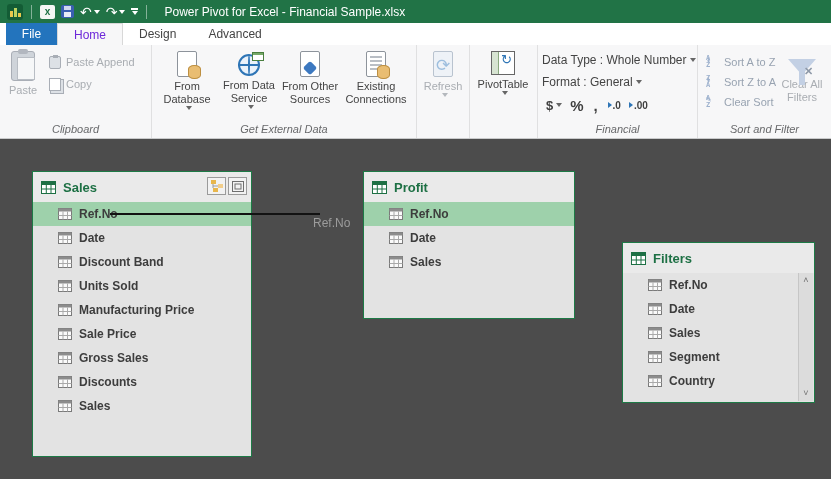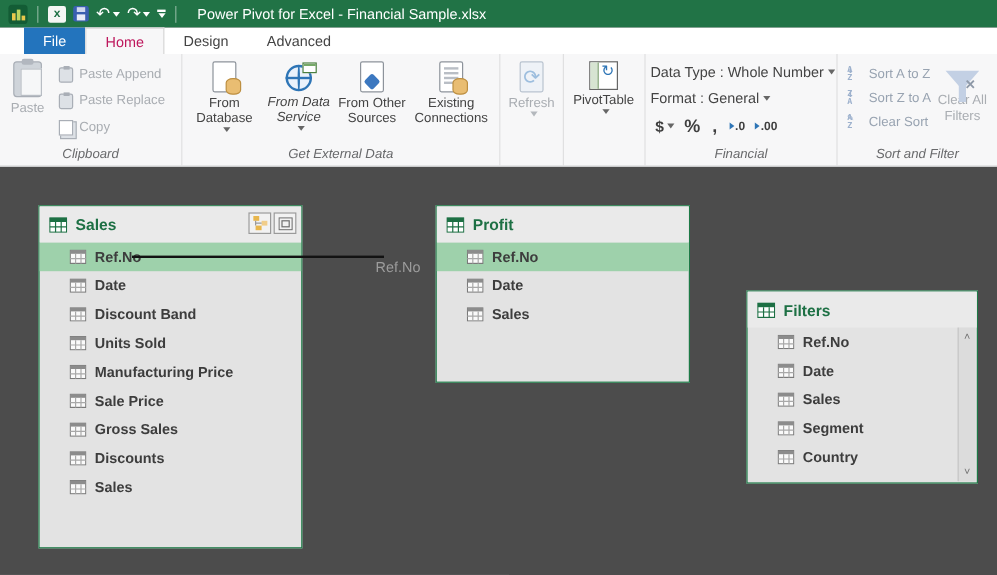--- a/index.html
+++ b/index.html
@@ -27,22 +27,22 @@
   .save-ico { width:13px; height:13px; background:#3a5fb0; border-radius:2px; position:relative; }
   .save-ico:before{ content:""; position:absolute; top:1px; left:3px; width:7px; height:4px; background:#cfd8ef; }
   .save-ico:after{ content:""; position:absolute; bottom:1px; left:3px; width:7px; height:5px; background:#e8ecf7; }
   .glyph { font-size:14px; line-height:14px; color:#fff; font-family:"DejaVu Sans", sans-serif; }
   .tri-w { width:0; height:0; border-left:3px solid transparent; border-right:3px solid transparent; border-top:4px solid #fff; margin-left:2px; }
   #window-title { color:#fff; font-size:12px; margin-left:12px; white-space:nowrap; }
 
   
   #tabbar { position:absolute; top:23px; left:0; width:831px; height:22px; background:#fff; display:flex; }
   .tab { font-size:12px; color:#444; padding:0 16px; display:flex; align-items:center; cursor:default; }
-  .tab.file { background:#2374bd; color:#fff; width:51px; justify-content:center; margin-left:20px; }
-  .tab.active { background:#f7f7f8; border:1px solid #d8d8d8; border-bottom:none; color:#be185d; }
+  .tab.file { background:#2374bd; color:#fff; width:51px; justify-content:center; margin-left:6px; }
+  .tab.active { background:#f7f7f8; border:1px solid #d8d8d8; border-bottom:none; color:#6d28d9; }
 
   
   #ribbon { position:absolute; top:45px; left:0; width:831px; height:94px;
     background:#f7f7f8; border-bottom:1px solid #c9cacb; font-size:11px; color:#444; }
   .grp { position:absolute; top:0; height:93px; border-right:1px solid #e0e0e1; }
   .grp-label { position:absolute; bottom:3px; left:0; width:100%; text-align:center;
     font-size:11px; color:#68696b; white-space:nowrap; overflow:hidden;font-style:italic; }
   .bigbtn { display:inline-flex; flex-direction:column; align-items:center; text-align:center;
     font-size:11px; line-height:13px; color:#444; padding-top:6px; vertical-align:top; height:76px; }
   .bigbtn .cap { margin-top:3px; }
@@ -158,42 +158,38 @@
         <div class="bigbtn disabled" style="width:46px;">
           <span class="paste-ico"></span>
           <span class="cap">Paste</span>
         </div>
         <div style="padding-top:6px;">
           <div class="smallrow disabled">
             <span class="mini-clip"></span>
             <span>Paste Append</span>
           </div>
           <div class="smallrow disabled">
-            <span class="mini-clip"></span>
-            <span>Paste Replace</span>
-          </div>
-          <div class="smallrow disabled">
             <span class="mini-copy"></span>
             <span>Copy</span>
           </div>
         </div>
       </div>
       <div class="grp-label">Clipboard</div>
     </div>
 
     <div class="grp" style="left:152px;width:265px;">
       <div style="display:flex;padding-left:4px;">
         <div class="bigbtn" style="width:62px;">
           <span class="page">
               <span class="cyl"></span>
             </span>
           <span class="cap">From Database</span>
             <span class="tri-d"></span>
         </div>
-        <div class="bigbtn" style="width:62px;font-style:italic;">
+        <div class="bigbtn" style="width:62px;">
           <span class="globe">
               <span class="grid"></span>
             </span>
           <span class="cap">From Data Service</span>
             <span class="tri-d"></span>
         </div>
         <div class="bigbtn" style="width:60px;">
           <span class="page">
               <span class="compass"></span>
             </span>

